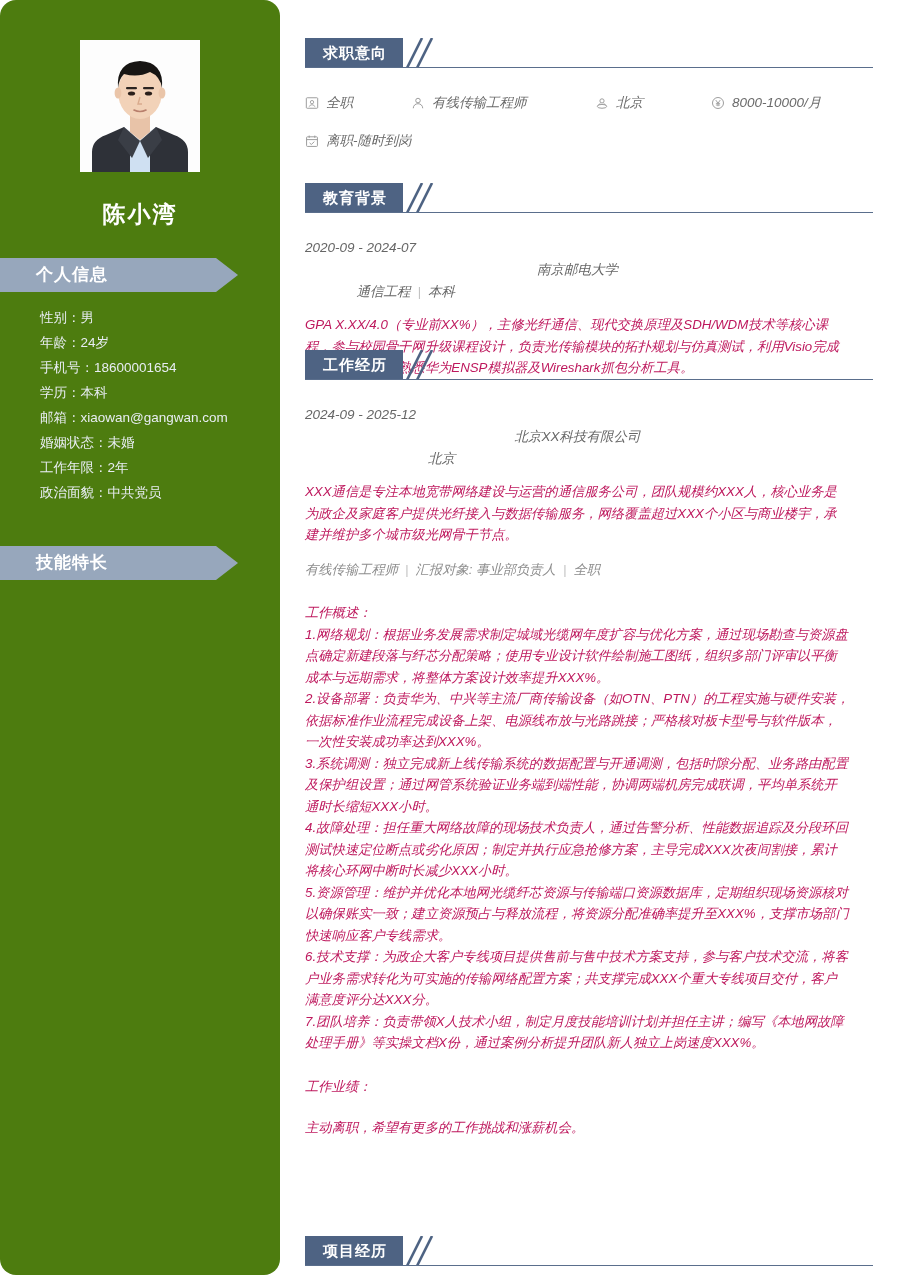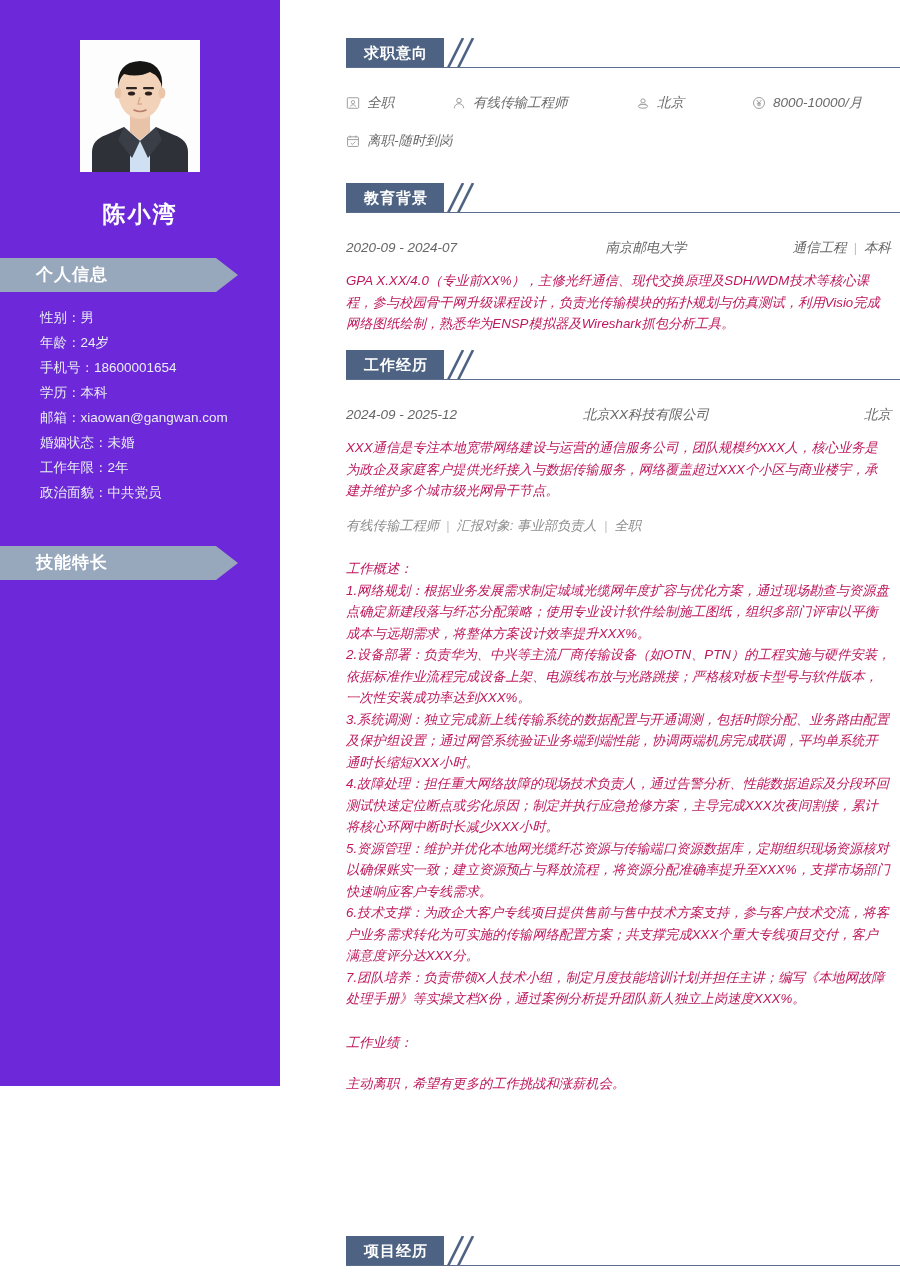--- a/index.html
+++ b/index.html
@@ -7,24 +7,25 @@
     width:900px;height:1275px;
     background:#ffffff;
     font-family:"Liberation Sans","DejaVu Sans",sans-serif;
     overflow:hidden;
   }
   .page{position:relative;width:900px;height:1275px;display:flex;}
 
   
   .sidebar{
     width:280px;flex:0 0 280px;
-    background:#6d28d9;
+    background:#4d7c0f;
     position:relative;
-    height:1086px;
+    height:1275px;
     box-sizing:border-box;
+    border-radius:16px;
   }
   .photo-wrap{
     position:absolute;left:80px;top:40px;
     width:120px;height:132px;
     background:#ffffff;
     overflow:hidden;
   }
   .photo-wrap svg{display:block;width:120px;height:132px;}
 
   .person-name{
@@ -72,21 +73,20 @@
   .skill-name{color:#ffffff;font-size:13.5px;margin-bottom:10px;}
   .bar{
     width:139px;height:9px;background:#ffffff;position:relative;overflow:hidden;
   }
   .bar > i{display:block;height:9px;background:#b6cbe4;}
 
   
   .main{
     flex:1;position:relative;height:1275px;background:#ffffff;
     box-sizing:border-box;
-    margin-left:41px;
   }
 
   .sec{position:absolute;left:0;width:620px;}
   .sec-head{
     position:relative;height:30px;margin-left:25px;width:568px;
   }
   .sec-head .badge{
     position:absolute;left:0;top:0;height:30px;
     background:#4e6383;
     padding:0 16px 0 18px;
@@ -105,21 +105,21 @@
 
   .meta-row{
     display:flex;align-items:center;
     color:#6a6a6a;font-size:13.5px;
     line-height:26px;
   }
   .meta-row .m{display:flex;align-items:center;white-space:nowrap;}
   .meta-row .m svg{flex:0 0 auto;margin-right:7px;}
 
   .edu-row,.job-row{
-    display:flex;color:#666;font-size:13.5px;line-height:22px;white-space:nowrap;
+    display:flex;color:#666;font-size:13.5px;line-height:22px;white-space:nowrap;flex-direction:column;
   }
   .edu-row .c1,.job-row .c1{width:205px;}
   .edu-row .c2,.job-row .c2{flex:1;text-align:center;}
   .edu-row .c3,.job-row .c3{width:150px;text-align:right;}
   .sep{color:#c3c3c3;padding:0 7px;}
 
   .para{
     color:#be185d;font-size:13.3px;line-height:21.5px;
     margin-top:11px;white-space:pre-wrap;
   }

